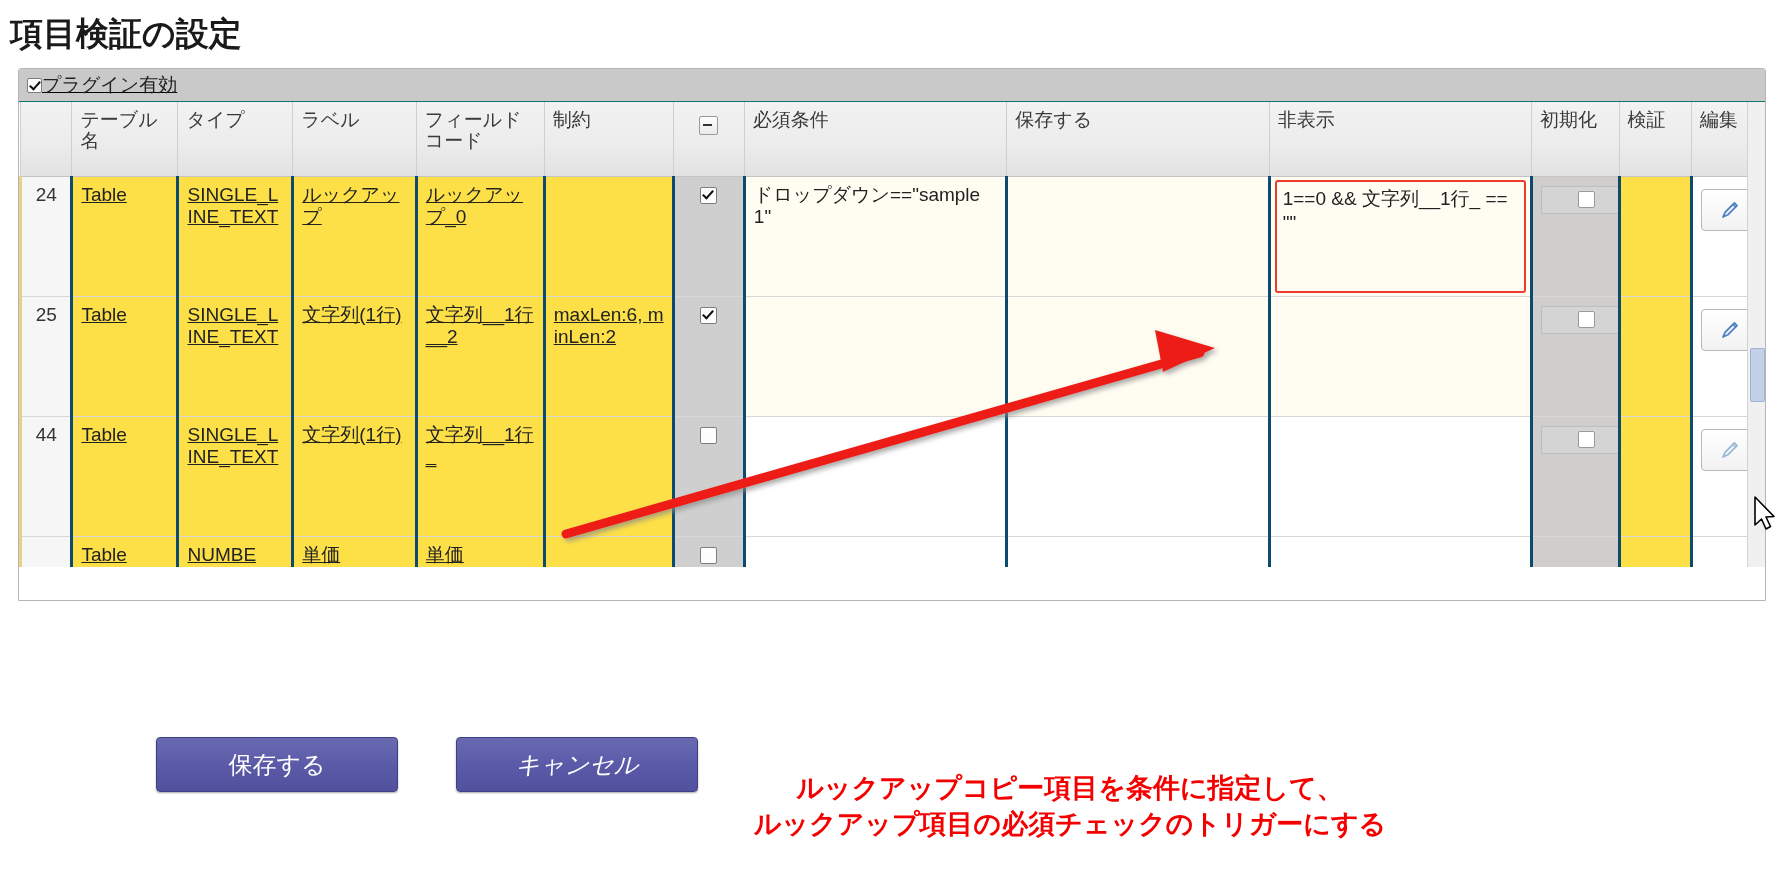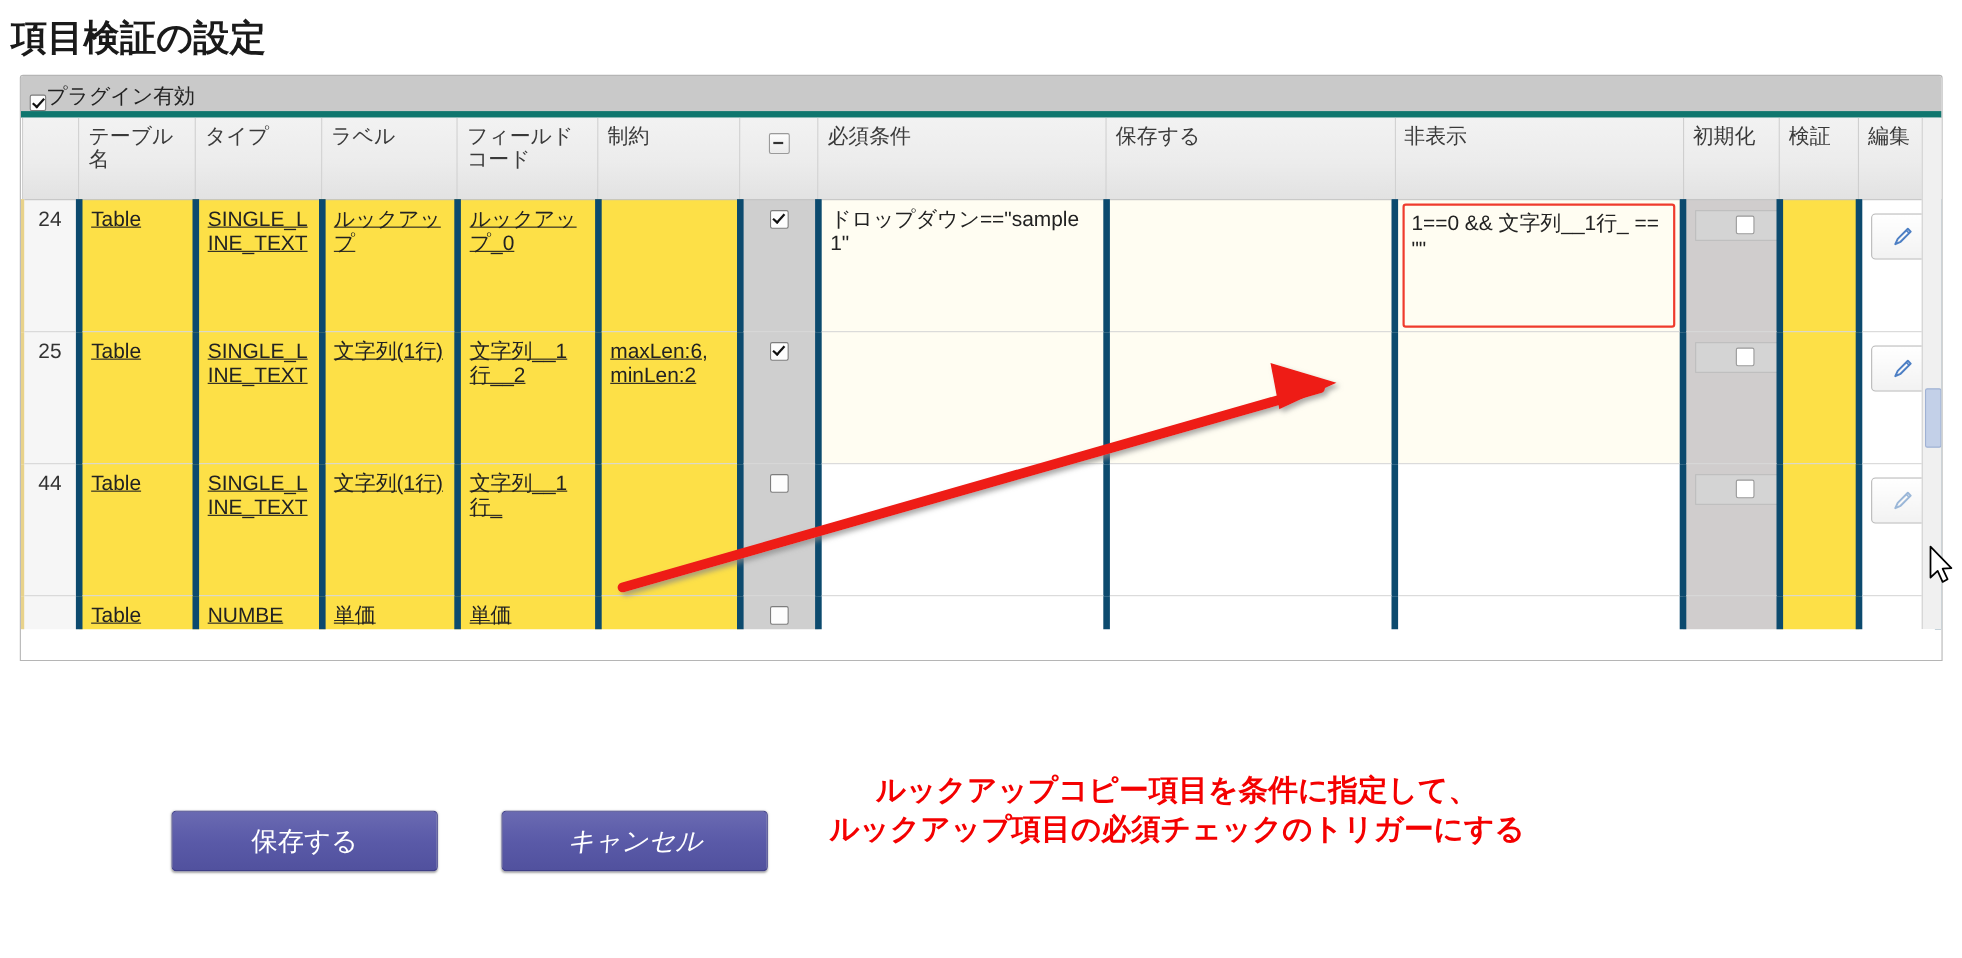--- a/index.html
+++ b/index.html
@@ -40,23 +40,24 @@
   .collapse-icon{
     position:absolute;right:10px;top:50%;transform:translateY(-50%);
     width:21px;height:21px;border-radius:50%;
     background:#000;
     display:flex;align-items:center;justify-content:center;
   }
   .collapse-icon svg{display:block;}
   .plugin-row{
     height:32px;
     background:#c9c9c9;
-    display:flex;align-items:flex-end;
+    display:flex;align-items:center;
     padding:0 8px;
-    border-bottom:6px solid #0f766e;
+    border-bottom:1px solid #0f766e;
+    text-decoration:underline;
   }
   .plugin-label{font-size:19px;color:#222;}
   
   .cbx{
     display:inline-block;width:15px;height:15px;
     border:1px solid #7d7d7d;background:#fdfdfd;
     box-sizing:border-box;position:relative;border-radius:2px;
     vertical-align:middle;
   }
   .cbx.checked::after{
@@ -90,21 +91,21 @@
     text-align:left;
     vertical-align:top;
     padding:7px 8px 24px 8px;
     color:#3a3a3a;
     font-size:19px;
     line-height:1.12;
     height:58px;
     box-sizing:border-box;
   }
   table.grid td{
-    border-right:6px solid #0c4a6e;
+    border-right:3px solid #0c4a6e;
     border-bottom:1px solid #d8d8d8;
     vertical-align:top;
     padding:7px 8px;
     line-height:1.16;
     box-sizing:border-box;
     word-break:break-all;
   }
   td.rownum{
     background:#f6f6f6;
     color:#333;
@@ -169,21 +170,21 @@
     border-radius:4px;
     color:#fff;font-size:24px;
     display:flex;align-items:center;justify-content:center;
     box-shadow:0 1px 2px rgba(0,0,0,.35);
     text-align:center;
   }
   #save-button{left:156px;width:240px;}
   #cancel-button{left:456px;width:240px;font-style:italic;}
   
   .annotation{
-    position:absolute;left:480px;top:700px;width:1180px;
+    position:absolute;left:480px;top:770px;width:1180px;
     text-align:center;
     color:#f40000;
     font-size:27px;font-weight:bold;
     line-height:1.34;
     text-shadow:
       -1.5px -1.5px 0 #fff, 1.5px -1.5px 0 #fff,
       -1.5px  1.5px 0 #fff, 1.5px  1.5px 0 #fff,
       0 0 3px #fff;
     white-space:pre-line;
   }

